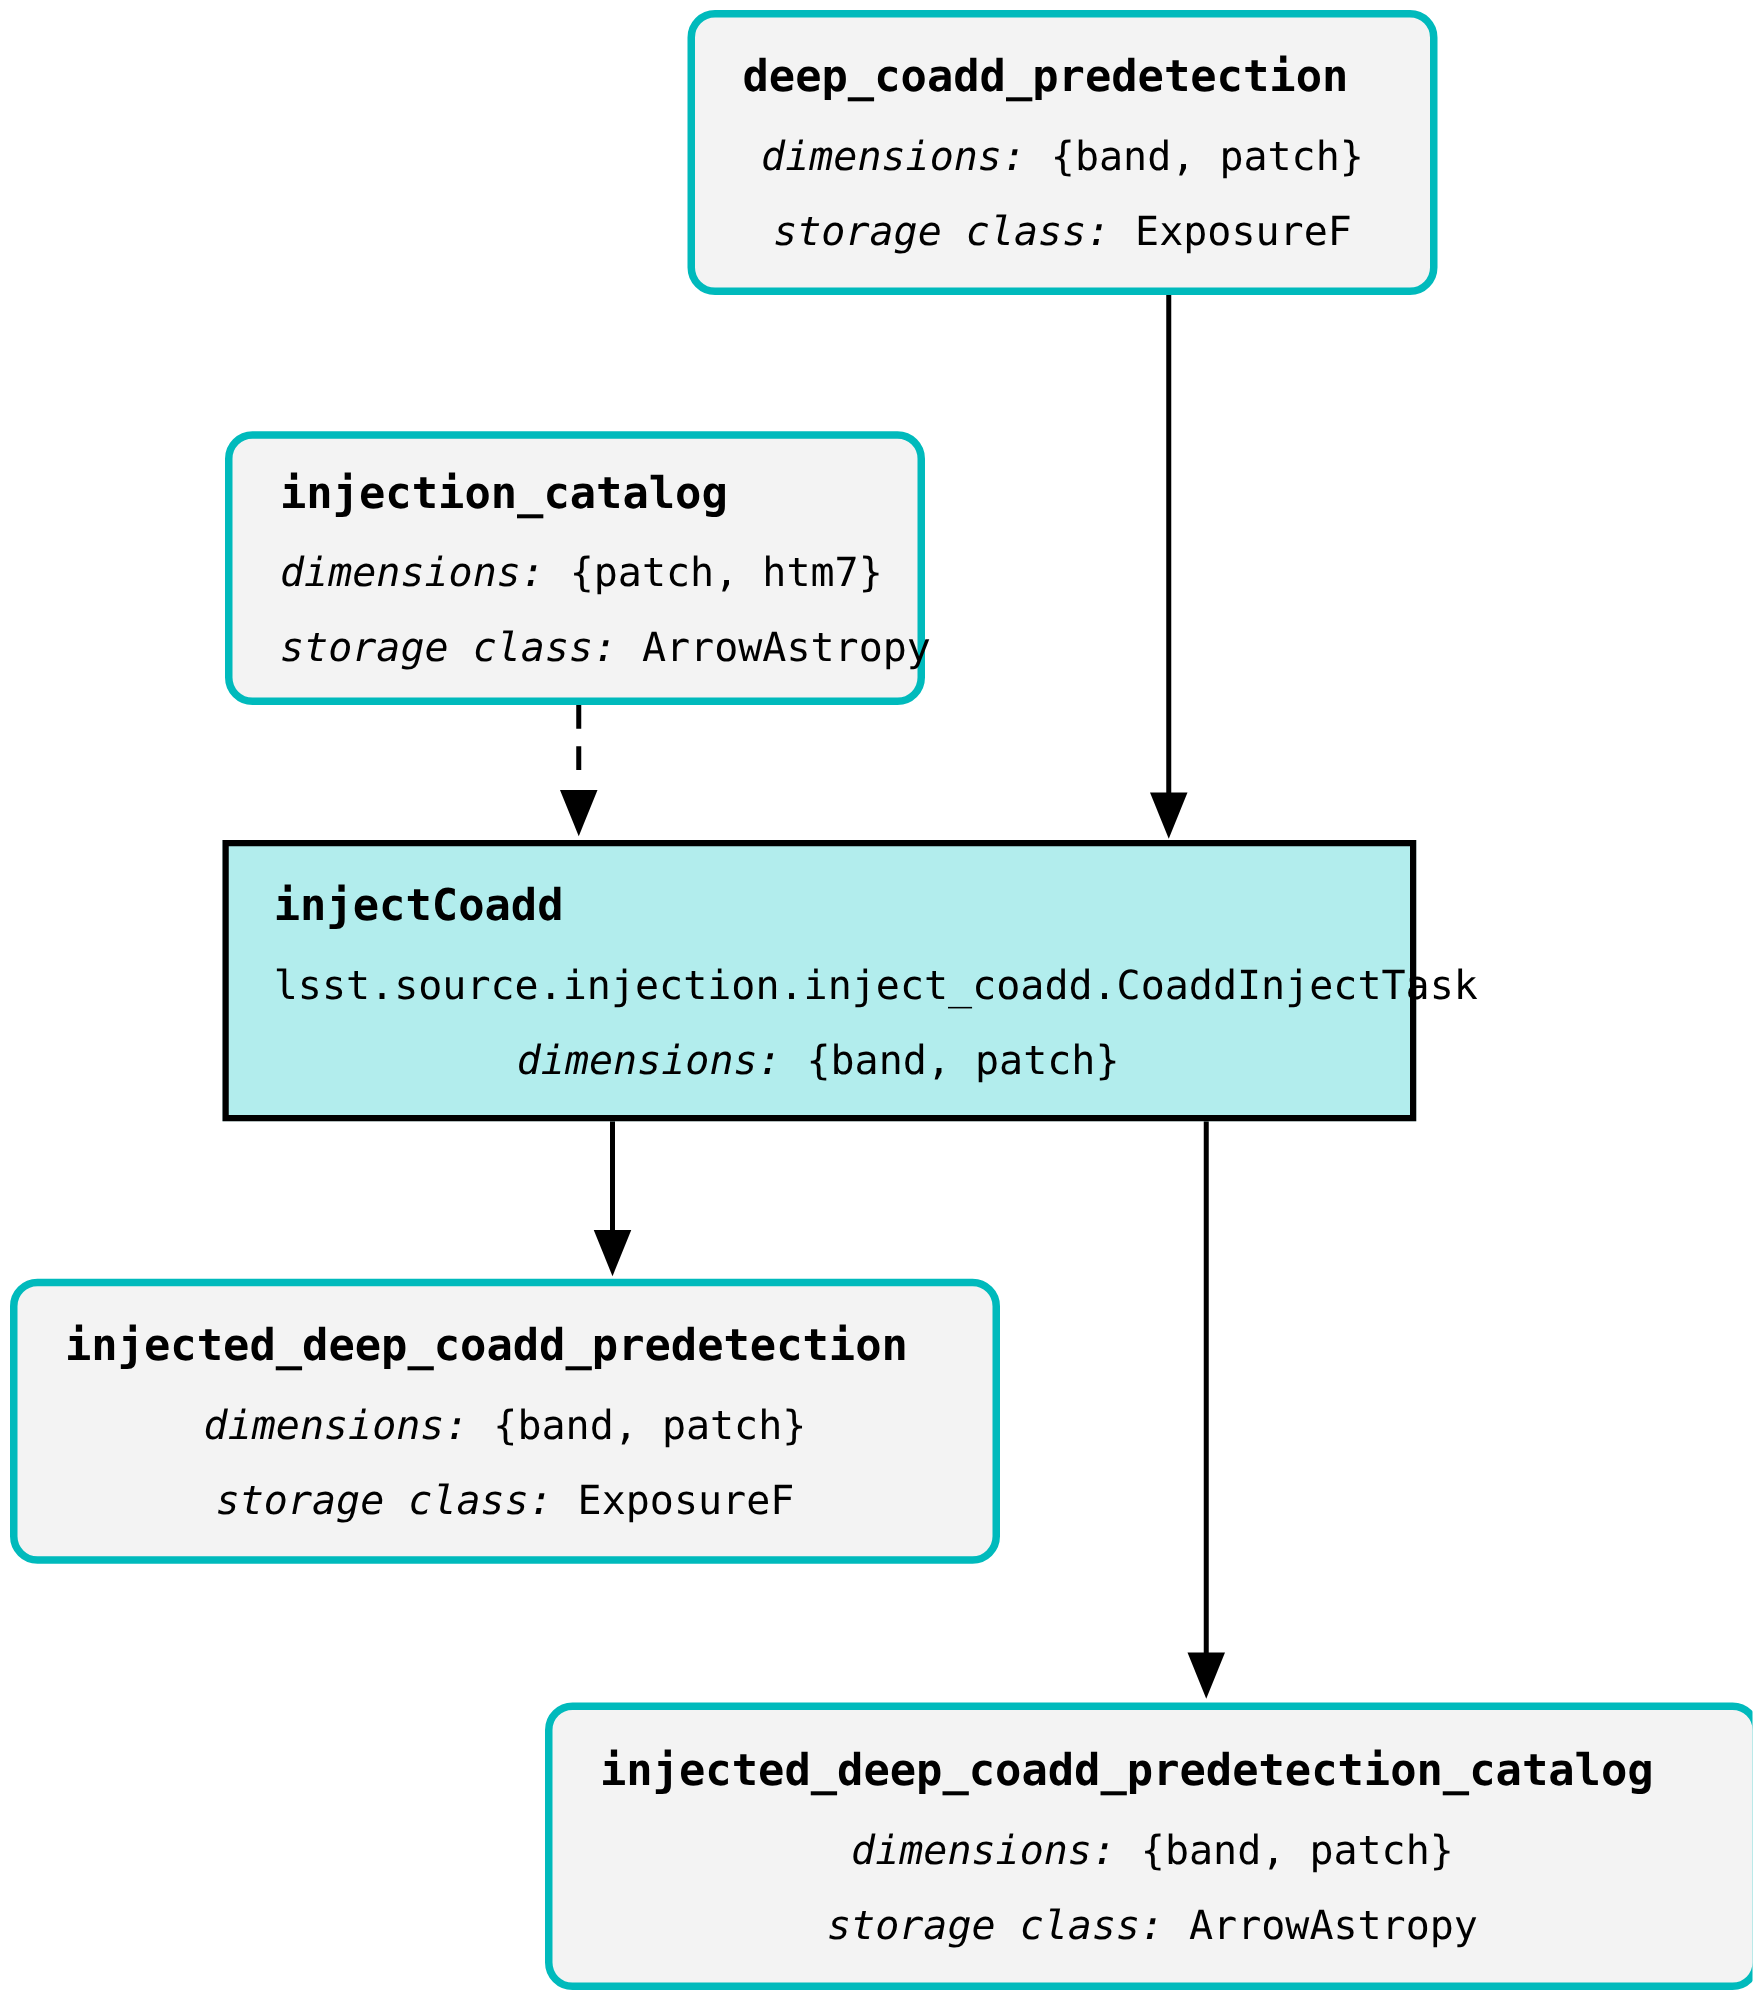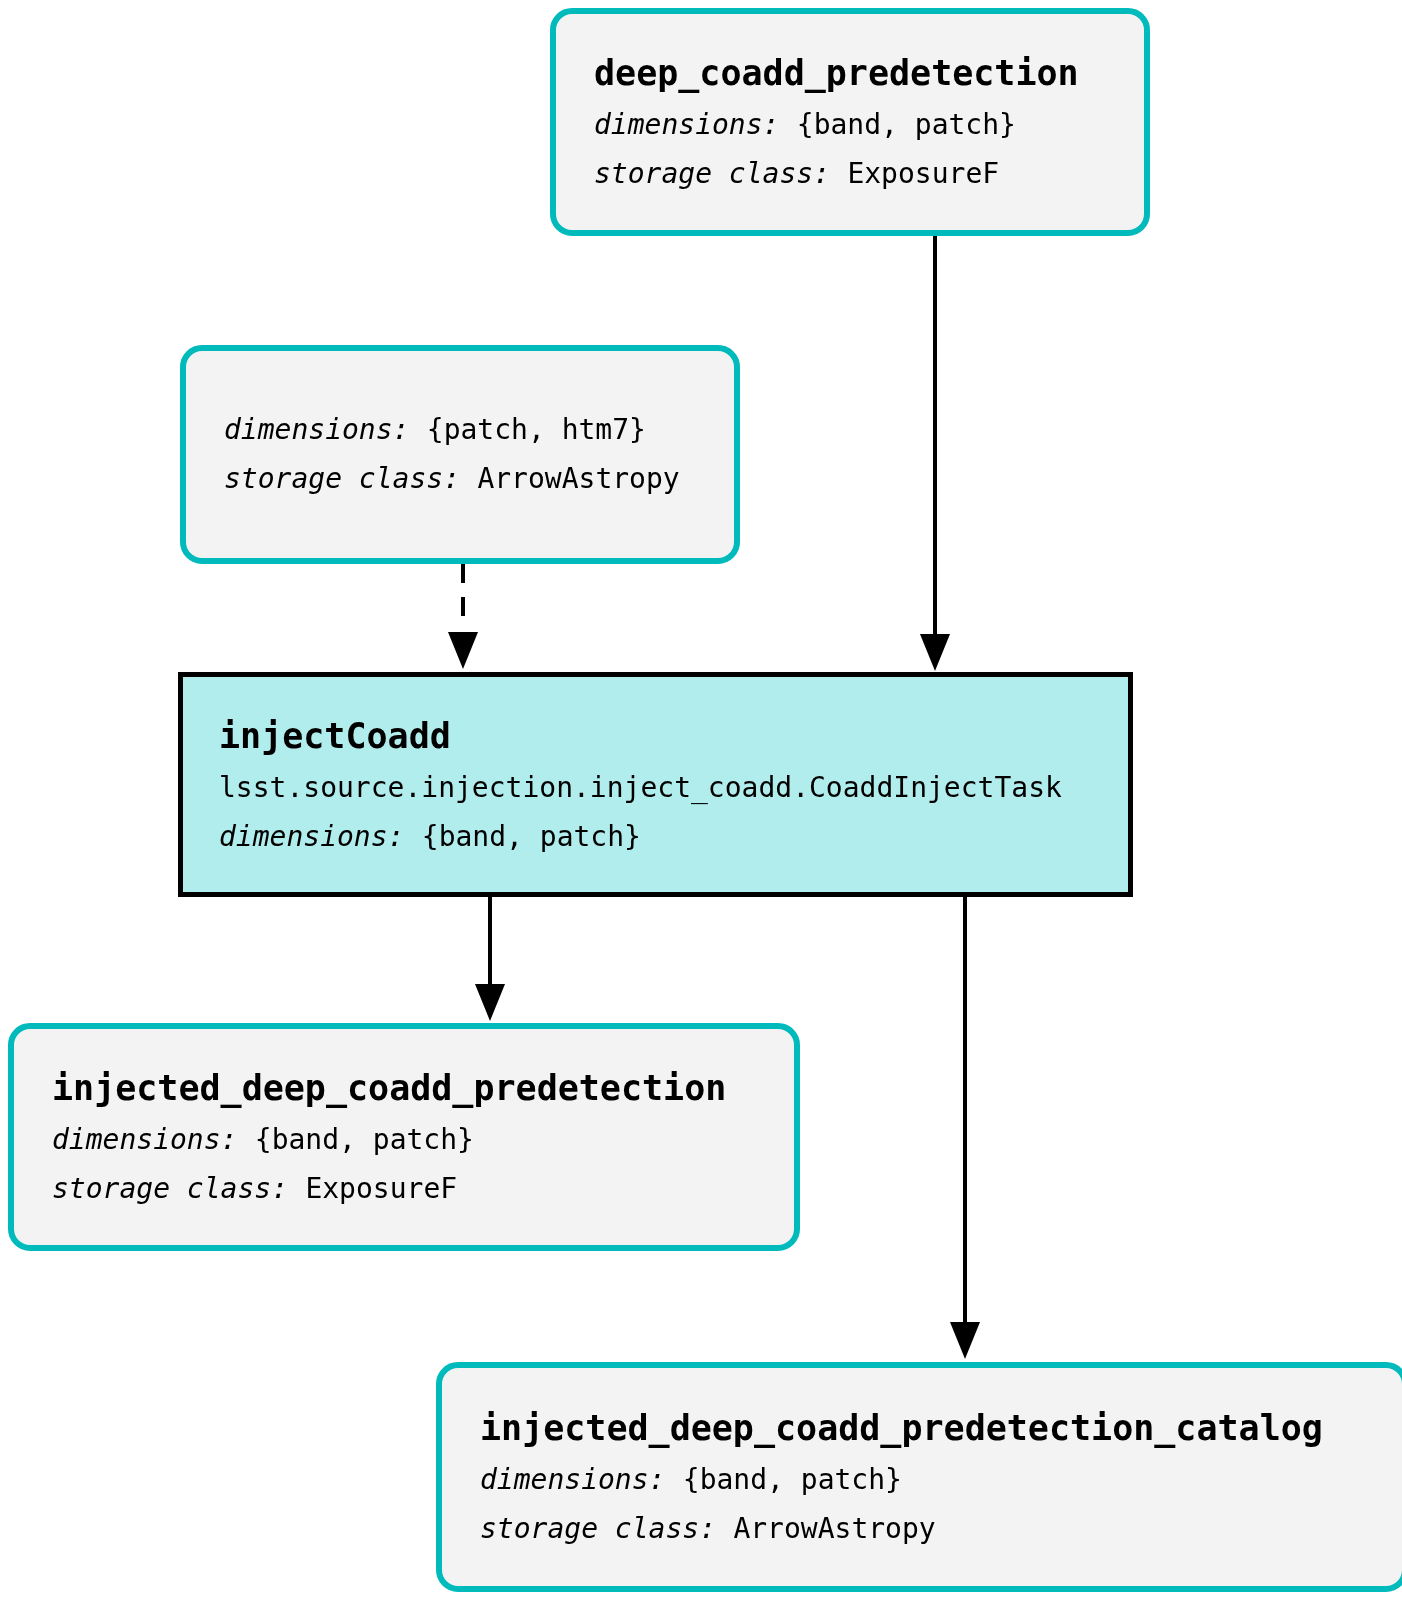--- a/index.html
+++ b/index.html
@@ -5,37 +5,37 @@
   html, body { margin: 0; padding: 0; }
   body {
     width: 1402px; height: 1598px; position: relative; overflow: hidden;
     background: var(--background, #ffffff);
     color: var(--text, #000000);
     font-family: "DejaVu Sans Mono", "Liberation Mono", monospace;
   }
   .diagram { position: absolute; inset: 0; }
   .node {
     position: absolute; box-sizing: border-box;
-    display: flex; flex-direction: column; justify-content: center; gap: 13px;
+    display: flex; flex-direction: column; justify-content: center; gap: 24px;
     padding: 24px 38px;
   }
   .node--dataset {
     background: var(--dataset-fill, #f3f3f3);
     border: 6px solid var(--dataset-border, #00babc);
     border-radius: 22px;
   }
   .node--task {
     background: var(--task-fill, #b2eded);
     border: 5px solid var(--task-border, #000000);
     padding-left: 36px;
   }
   .node-title {
     font-weight: bold; font-size: 35px; line-height: 42px; white-space: nowrap;
   }
-  .node-line { font-size: 28px; line-height: 36px; white-space: nowrap; }
+  .node-line { font-size: 32px; line-height: 36px; white-space: nowrap; text-align: center; }
   .field-label { font-style: italic; }
   .field-value { margin-left: 0.62em; }
   svg.edges { position: absolute; left: 0; top: 0; width: 1402px; height: 1598px; display: block; }
   .edge line { stroke: var(--edge, #000000); stroke-width: 4; }
   .edge--dashed line { stroke-dasharray: 19 14; }
   .edge polygon { fill: var(--edge, #000000); stroke: none; }
 </style>
 </head>
 <body>
 
@@ -64,20 +64,21 @@
     <div class="node-title">deep_coadd_predetection</div>
     <div class="node-line">
       <span class="field-label">dimensions:</span><span class="field-value">{band, patch}</span>
     </div>
     <div class="node-line">
       <span class="field-label">storage class:</span><span class="field-value">ExposureF</span>
     </div>
   </div>
 
   <div class="node node--dataset" style="left:180px; top:345px; width:560px; height:219px;">
+    <div class="node-title">injection_catalog</div>
     <div class="node-line">
       <span class="field-label">dimensions:</span><span class="field-value">{patch, htm7}</span>
     </div>
     <div class="node-line">
       <span class="field-label">storage class:</span><span class="field-value">ArrowAstropy</span>
     </div>
   </div>
 
   <div class="node node--task" style="left:178px; top:672px; width:955px; height:225px;">
     <div class="node-title">injectCoadd</div>

